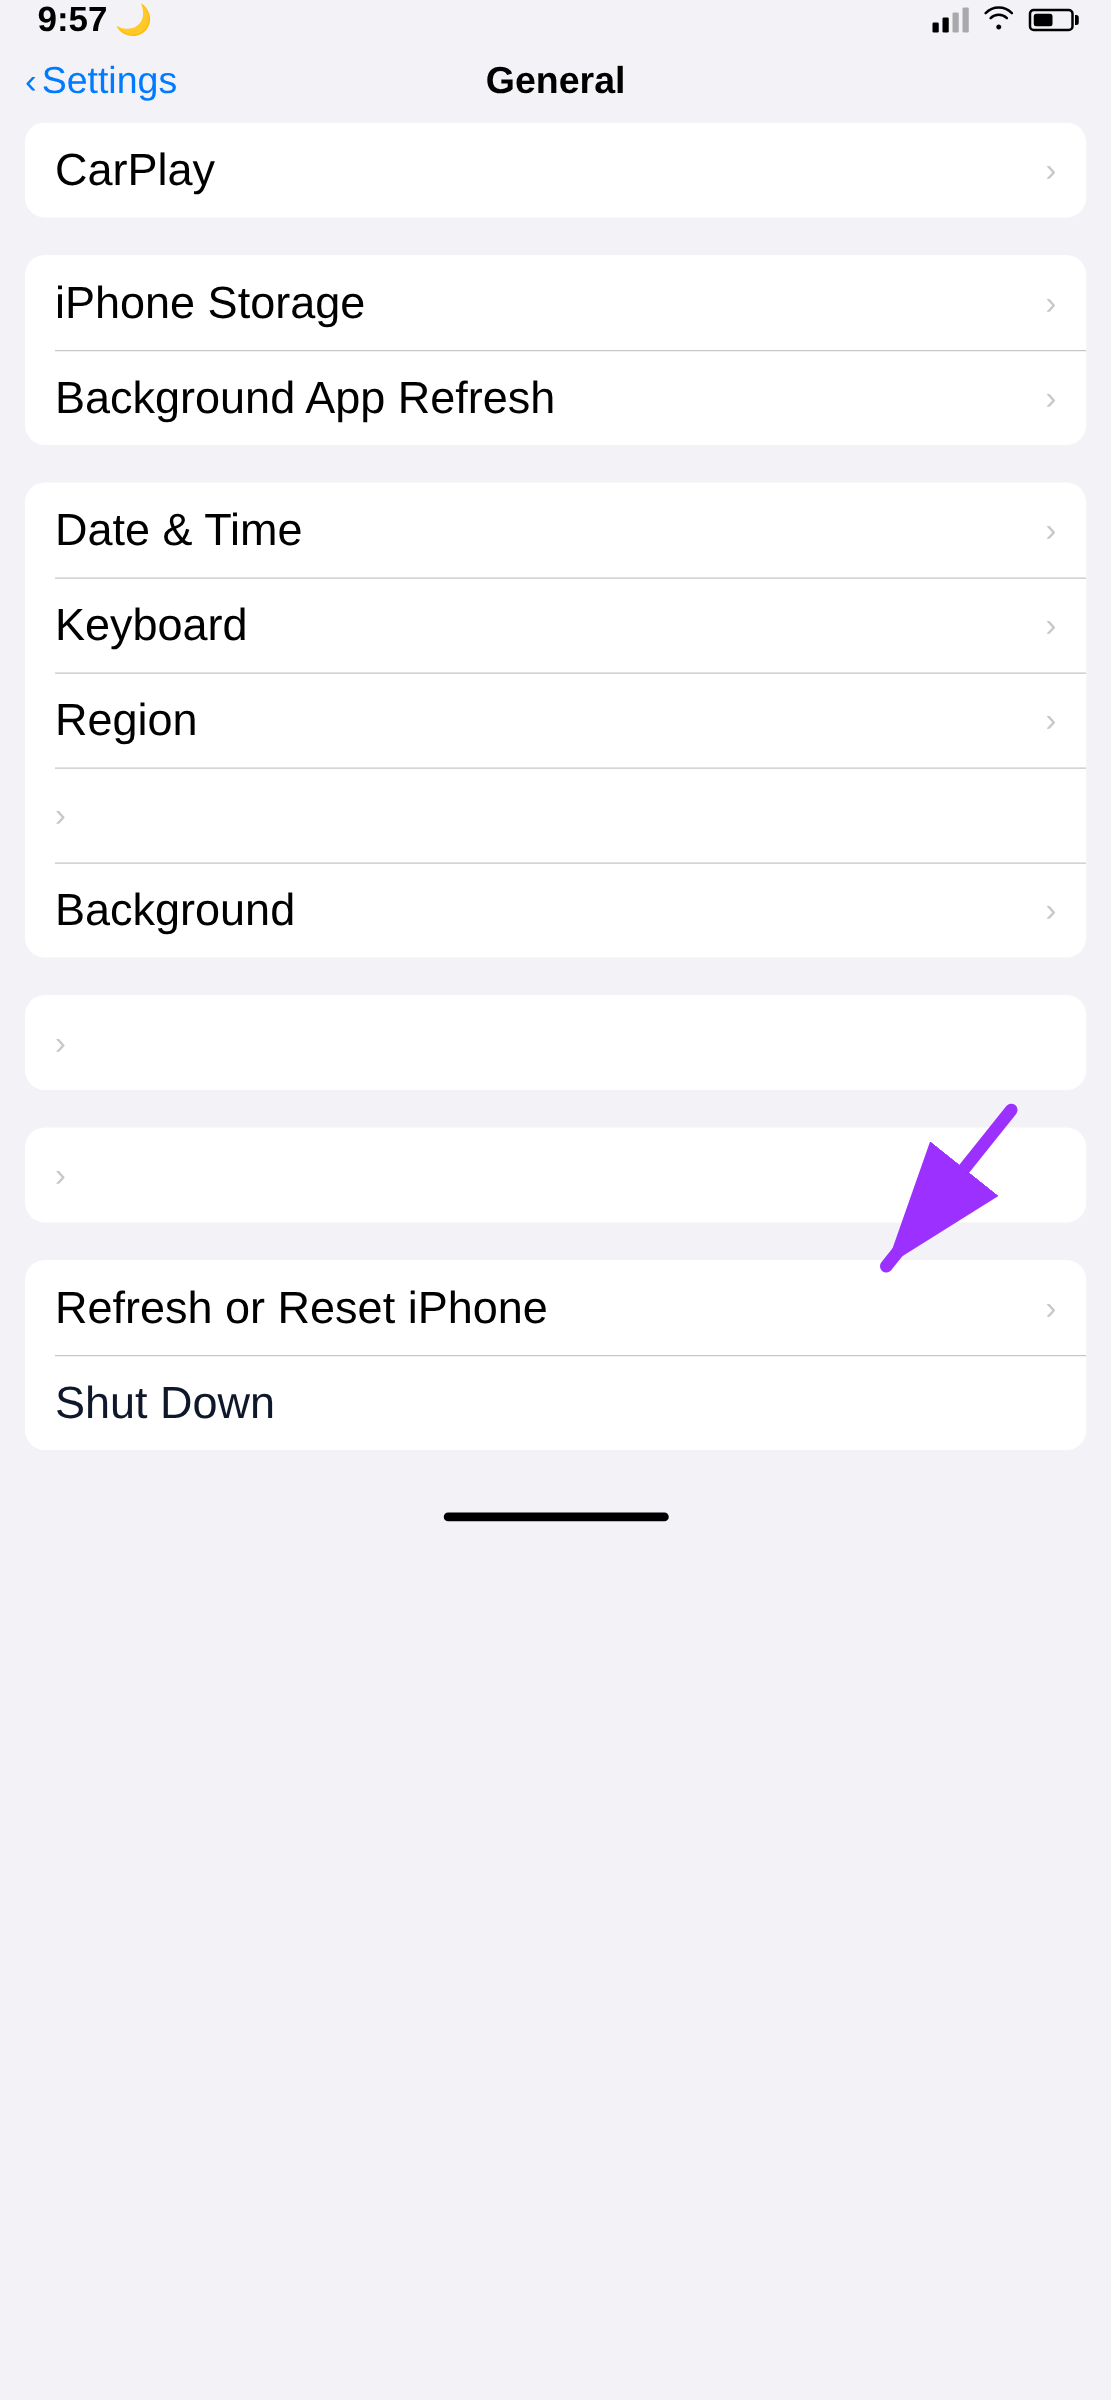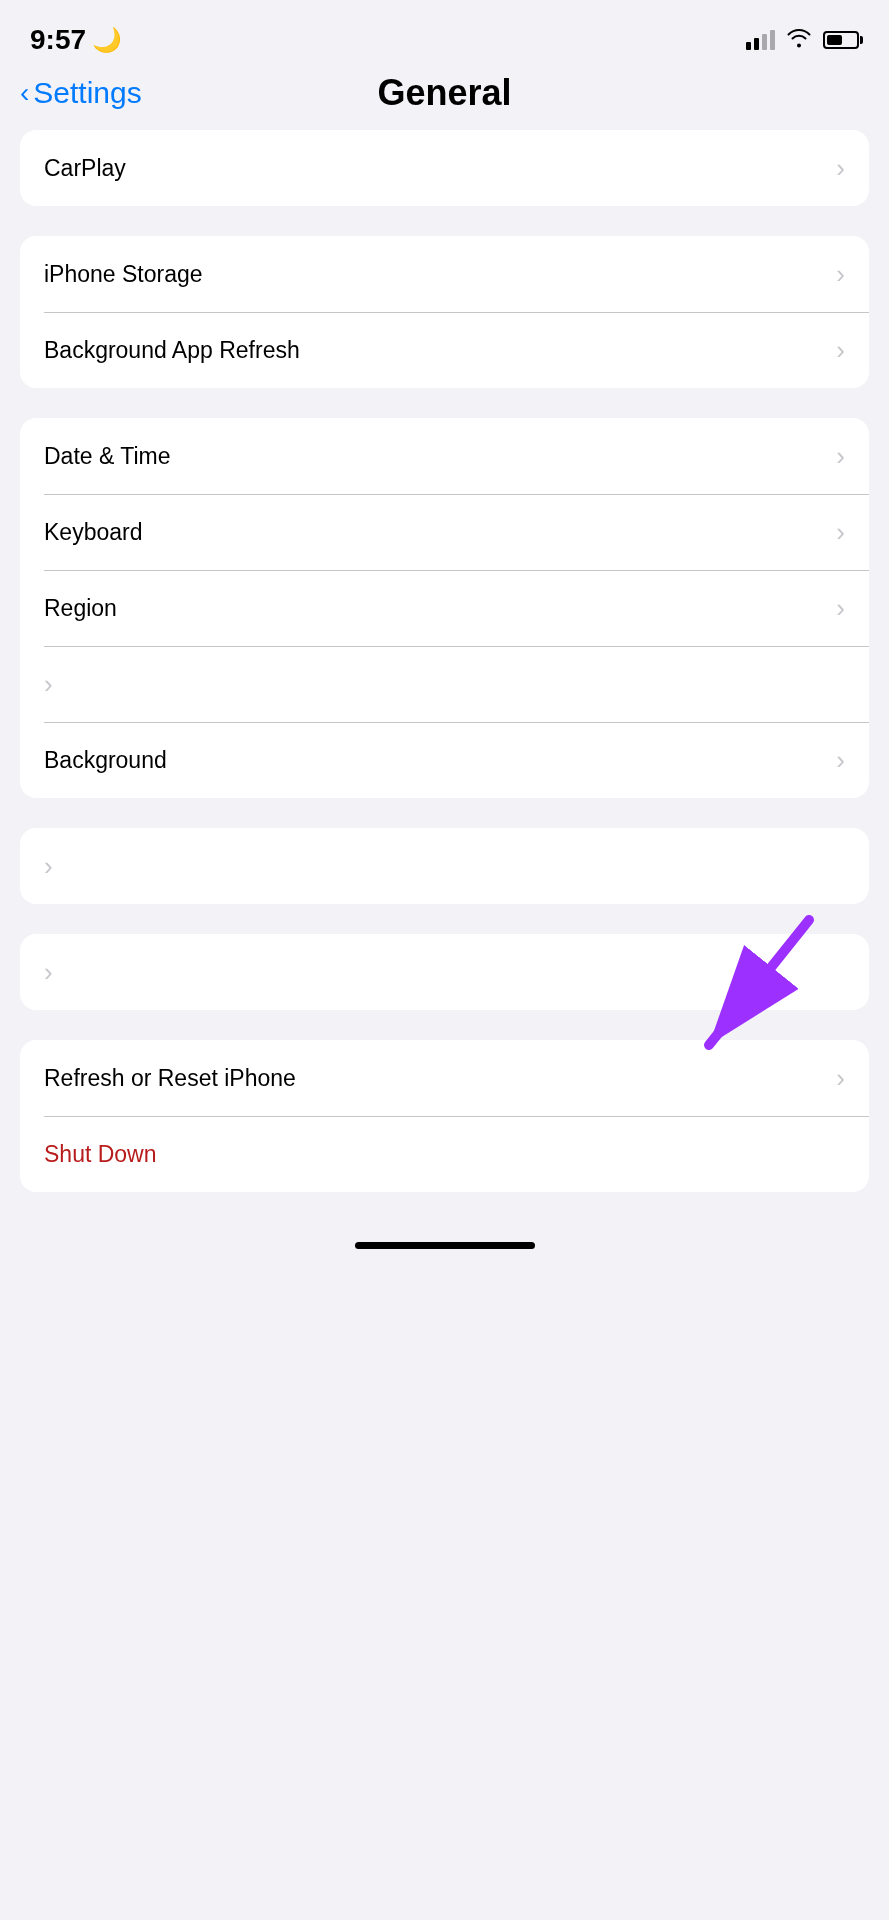--- a/index.html
+++ b/index.html
@@ -15,21 +15,21 @@
       background-color: #f2f2f7;
       font-family: -apple-system, 'SF Pro Display', 'SF Pro Text', 'Helvetica Neue', sans-serif;
       overflow-x: hidden;
     }
 
     
     .status-bar {
       display: flex;
       justify-content: space-between;
       align-items: center;
-      padding: 24px 30px 8px;
+      padding: 0 30px 8px;
       background-color: #f2f2f7;
     }
 
     .status-time {
       font-size: 28px;
       font-weight: 600;
       color: #000;
       display: flex;
       align-items: center;
       gap: 6px;
@@ -119,21 +119,21 @@
       font-weight: 300;
       line-height: 1;
     }
 
     .back-label {
       font-size: 30px;
       font-weight: 400;
     }
 
     .nav-title {
-      font-size: 36px;
+      font-size: 30px;
       font-weight: 700;
       color: #000;
     }
 
     
     .content {
       padding: 0 20px;
     }
 
     
@@ -158,34 +158,34 @@
       content: '';
       position: absolute;
       bottom: 0;
       left: 24px;
       right: 0;
       height: 0.5px;
       background-color: #c6c6c8;
     }
 
     .row-label {
-      font-size: 23px;
+      font-size: 36px;
       color: #000;
       font-weight: 400;
     }
 
     .row-chevron {
       color: #c7c7cc;
       font-size: 26px;
       font-weight: 500;
     }
 
     
     .settings-row-blue .row-label {
-      color: #b91c1c;
+      color: #0f172a;
     }
 
     
     .arrow-container {
       position: relative;
       margin-bottom: 0;
     }
 
     .purple-arrow {
       position: absolute;

